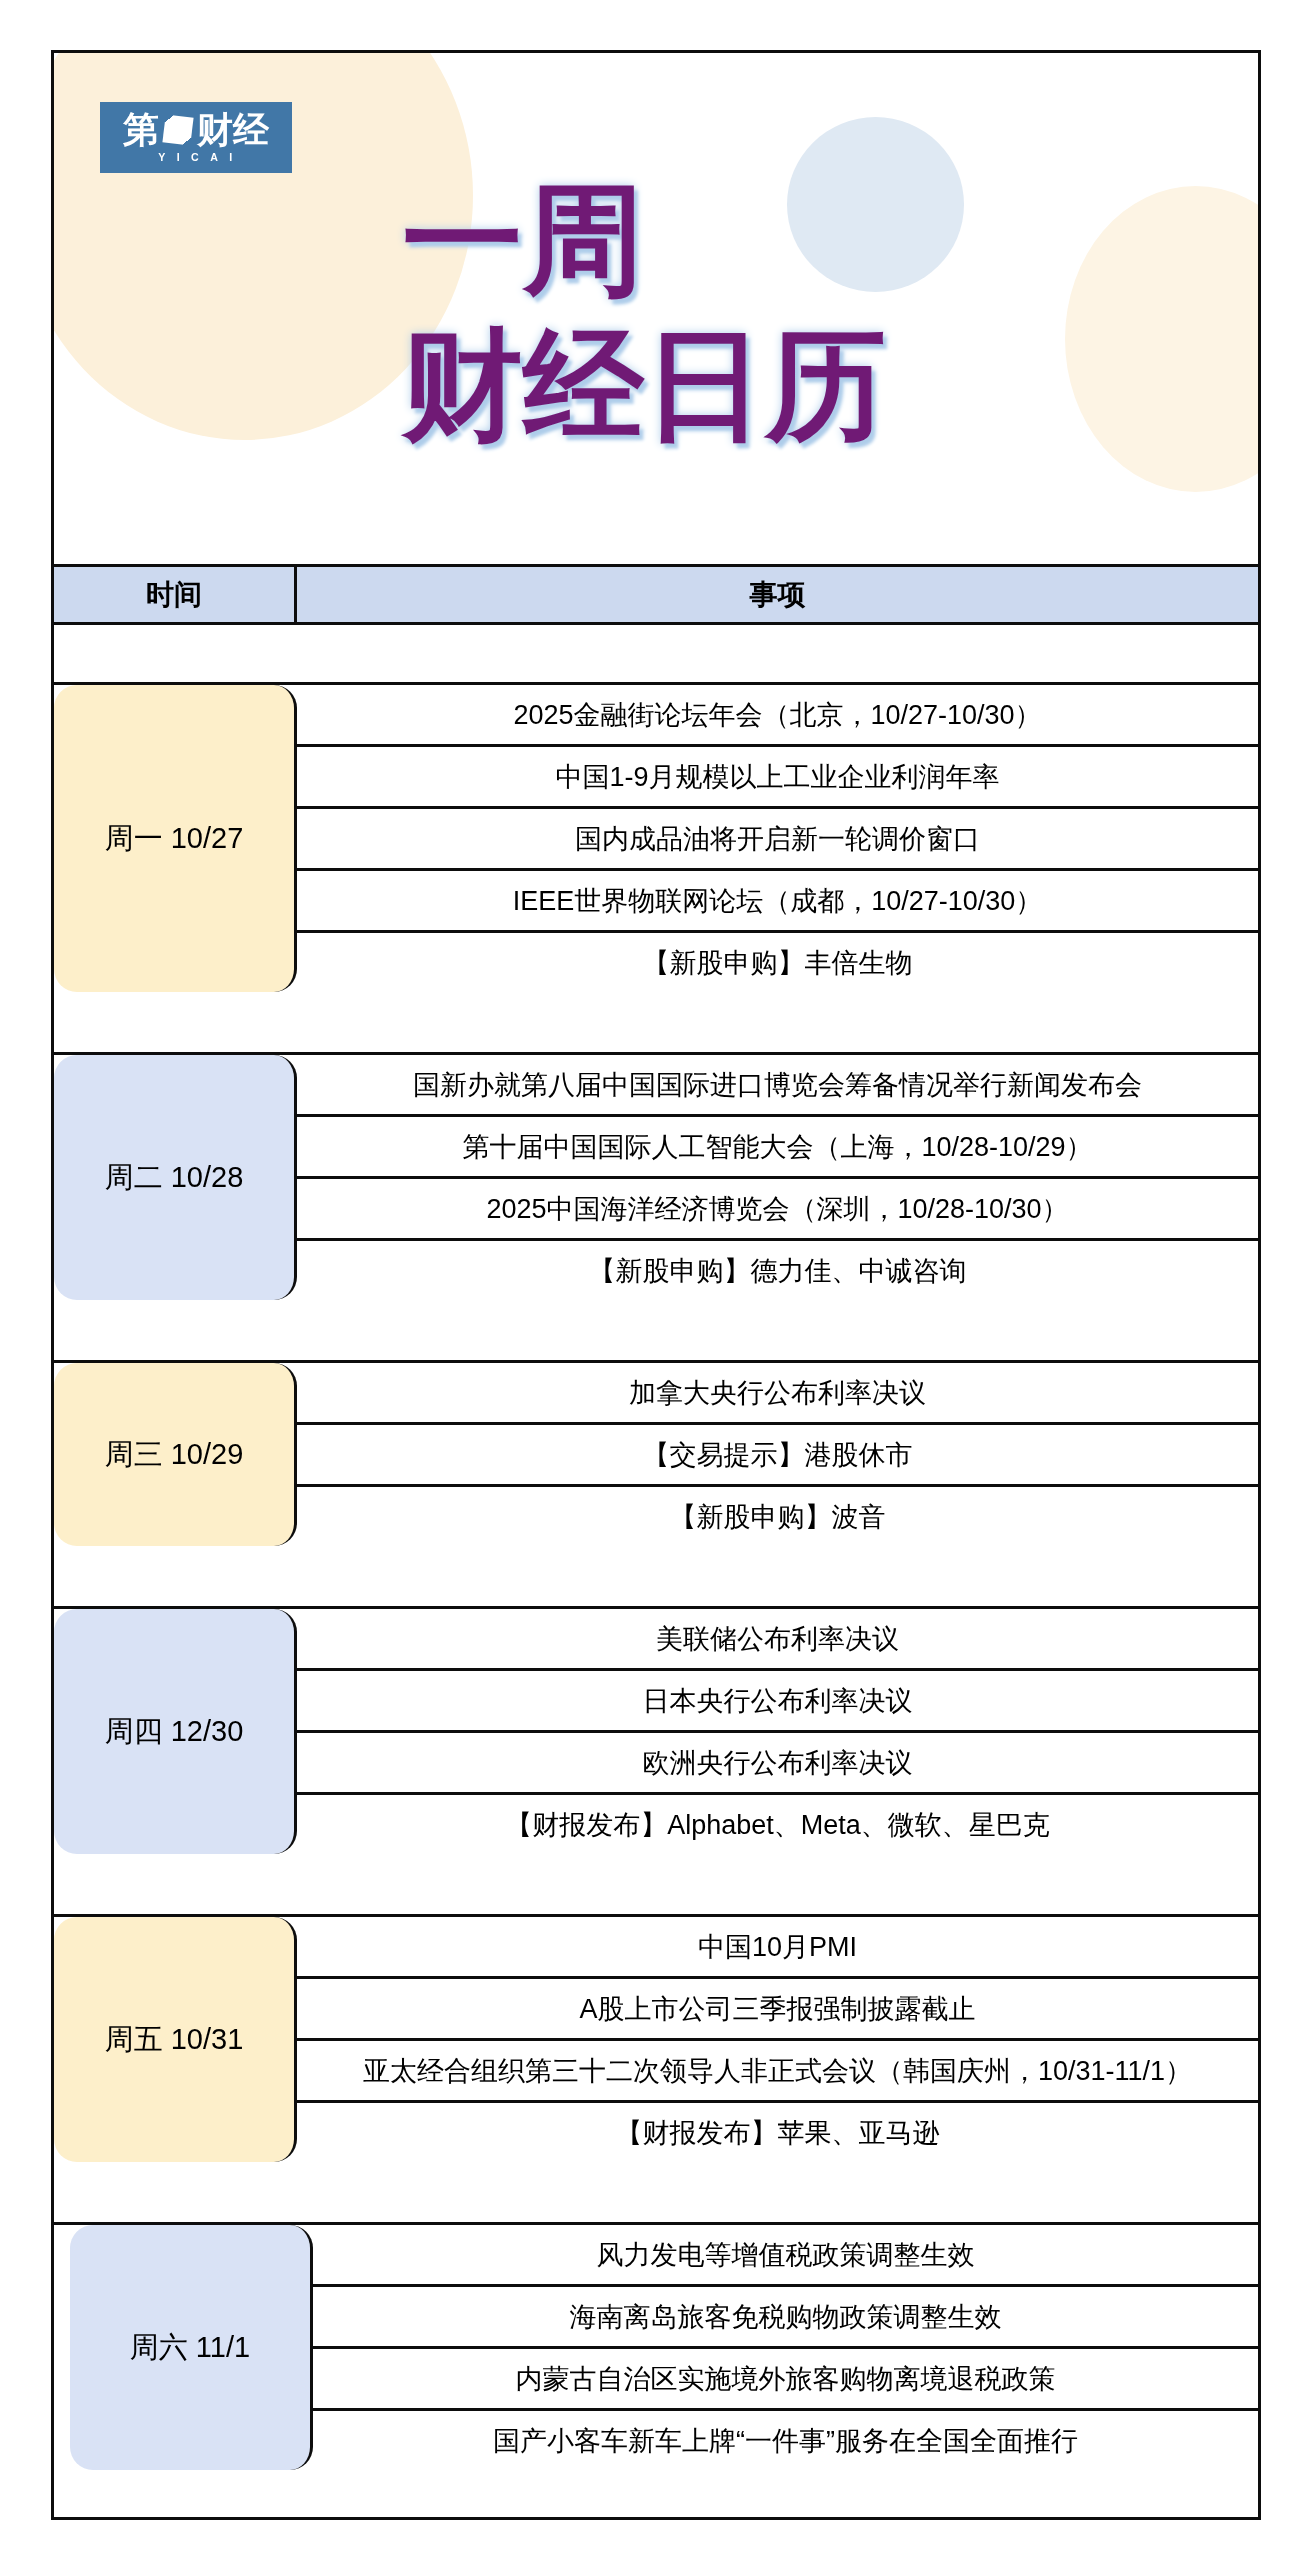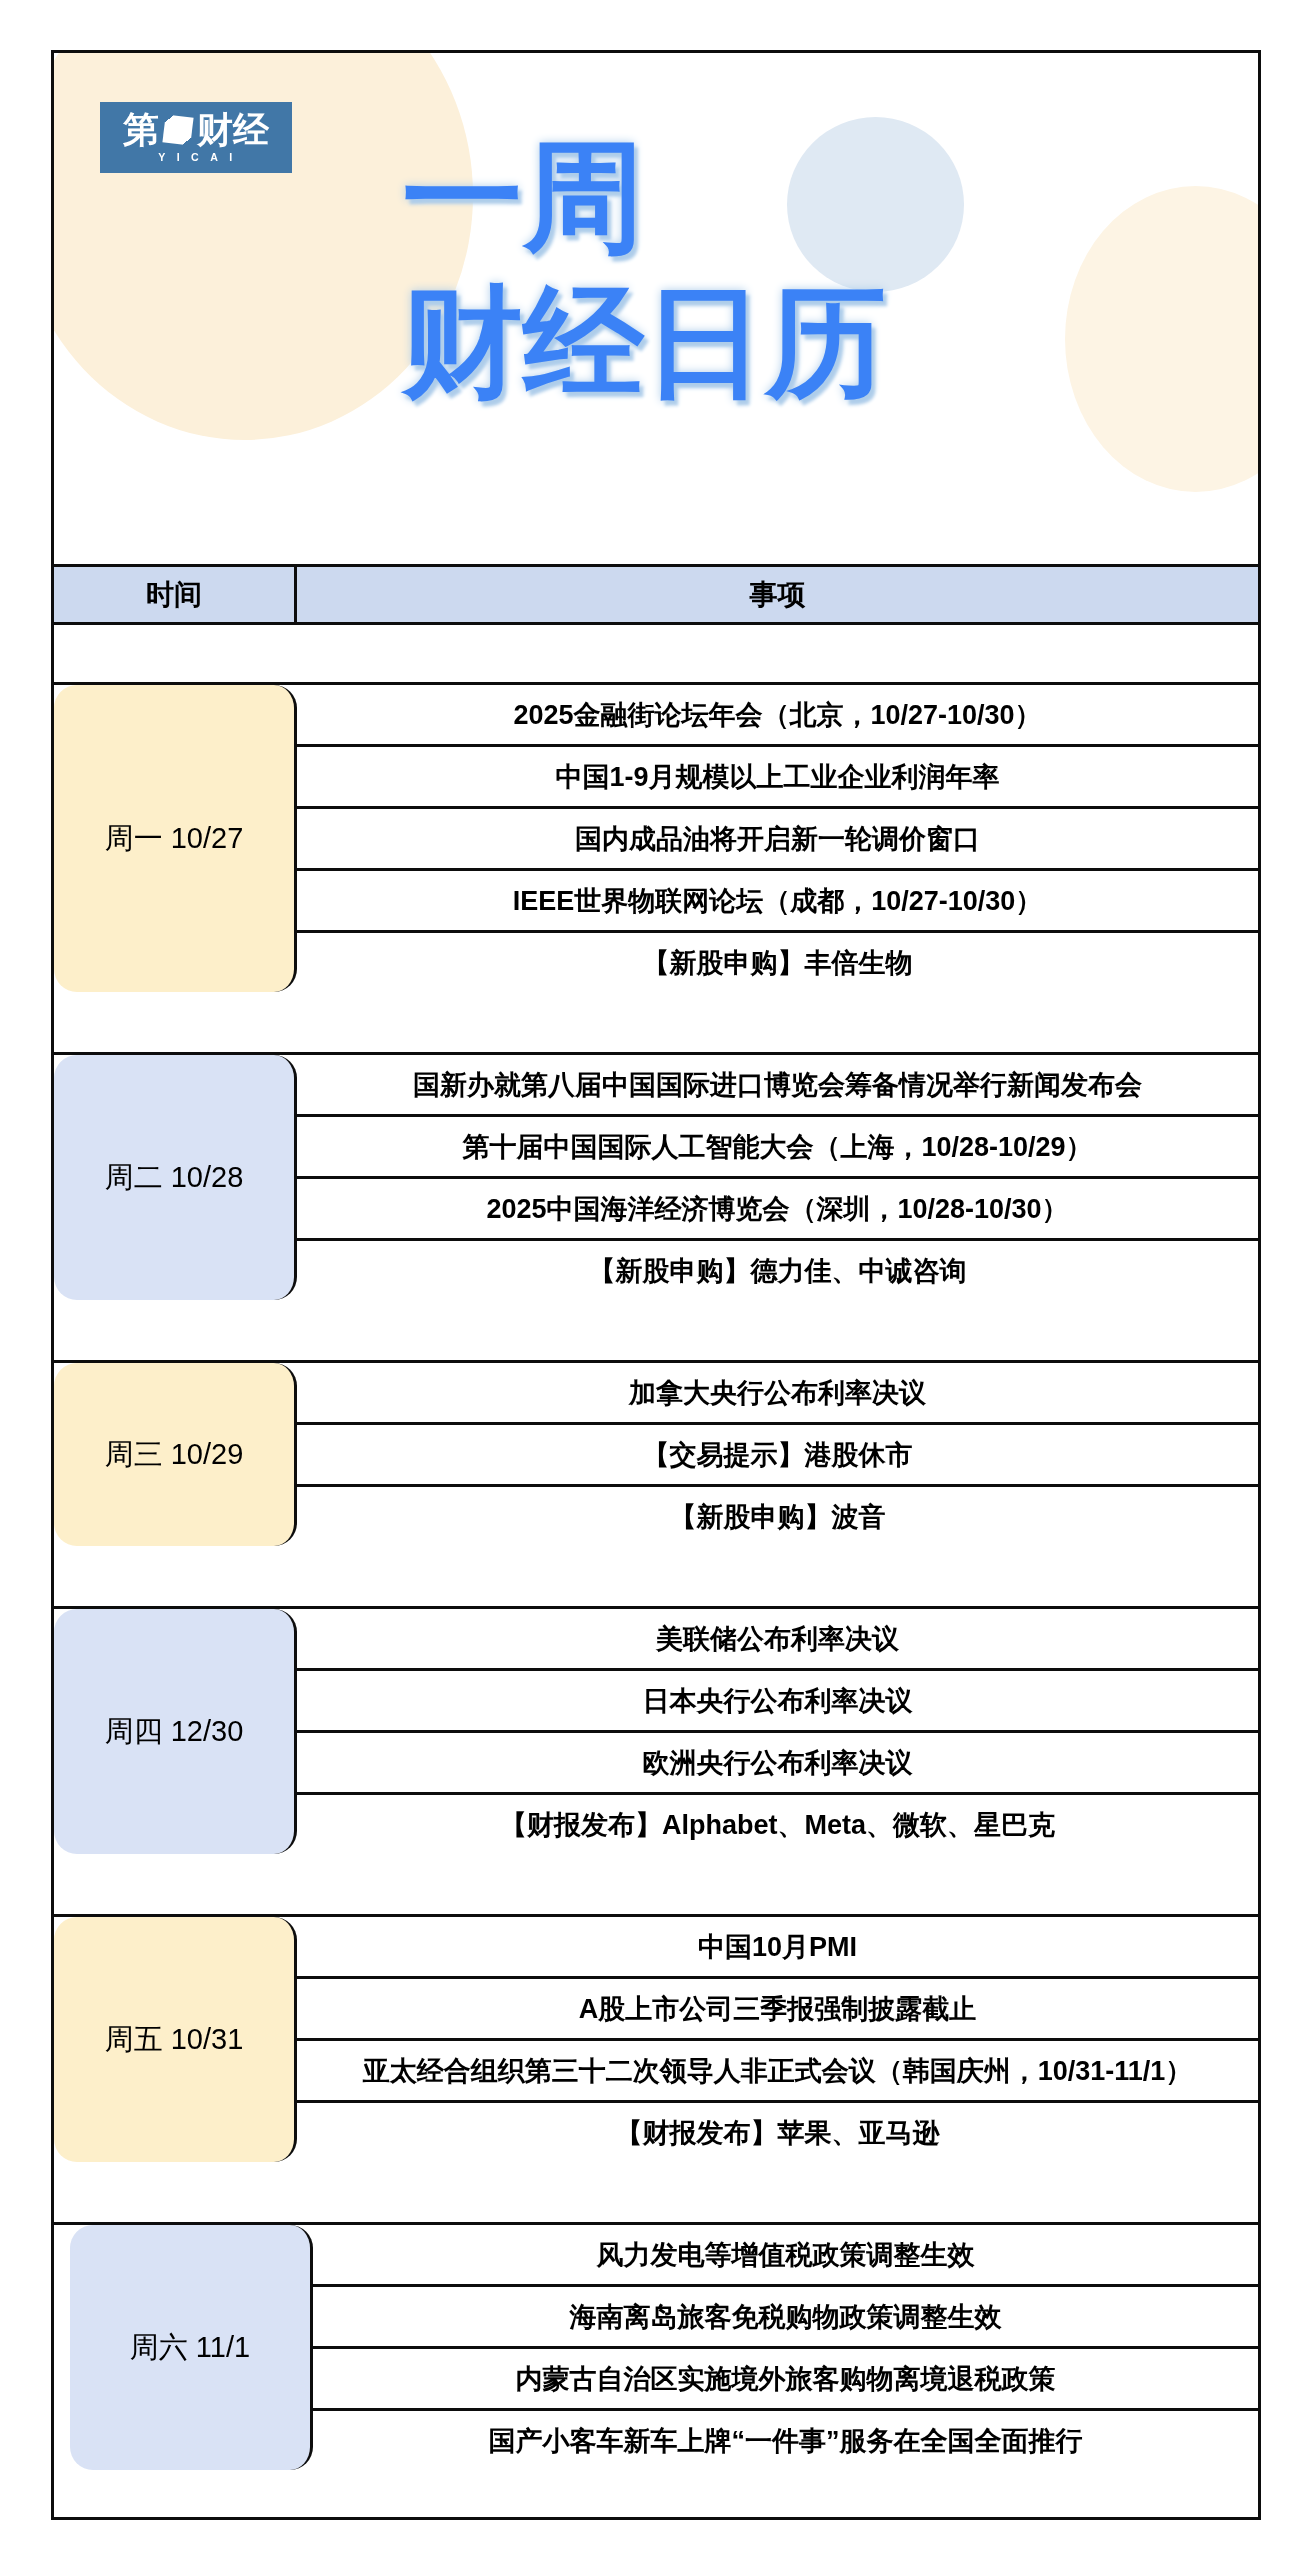--- a/index.html
+++ b/index.html
@@ -45,21 +45,21 @@
   .spacer.first{height:57px;}
   .block{display:flex;border-top:3.3px solid #0d0d0d;}
   .day-cell{
     width:240px;border-right:3.3px solid #0d0d0d;flex:0 0 auto;
     display:flex;align-items:center;justify-content:center;
     font-size:29px;font-weight:500;color:#000;white-space:nowrap;border-radius:23px;
   }
   .events{flex:1;display:flex;flex-direction:column;min-width:0;}
   .event-row{
     height:59px;display:flex;align-items:center;justify-content:center;
-    font-size:27px;font-weight:700;color:#000;border-top:3.3px solid #0d0d0d;
+    font-size:27px;font-weight:400;color:#000;border-top:3.3px solid #0d0d0d;
     white-space:nowrap;
   }
   .event-row:first-child{border-top:none;}
 </style>
 </head>
 <body style="background: rgb(255, 255, 255);">
 
 <div class="frame">
 
   <div class="circle circle-cream-left" style="background: rgb(252, 240, 218);"></div>
@@ -68,21 +68,21 @@
 
   <div class="logo" style="background: rgb(65, 119, 167);">
     <div class="logo-main">
       <span>第</span>
       <span class="logo-one"></span>
       <span>财经</span>
     </div>
     <div class="logo-sub">YICAI</div>
   </div>
 
-  <div class="title" style="color: #3b82f6; text-shadow: rgb(174, 205, 234) 4.1px 4.9px 3.3px, rgb(174, 205, 234) 0px 0px 9.8px;">
+  <div class="title" style="color: #701a75; text-shadow: rgb(174, 205, 234) 4.1px 4.9px 3.3px, rgb(174, 205, 234) 0px 0px 9.8px; margin-top: 43px;">
     <span class="line">一周</span>
     <span class="line">财经日历</span>
   </div>
 
   <div class="cal-table">
     <div class="thead" style="background: rgb(204, 217, 239);">
       <div class="th th-time">时间</div>
       <div class="th th-event">事项</div>
     </div>
     <div>

